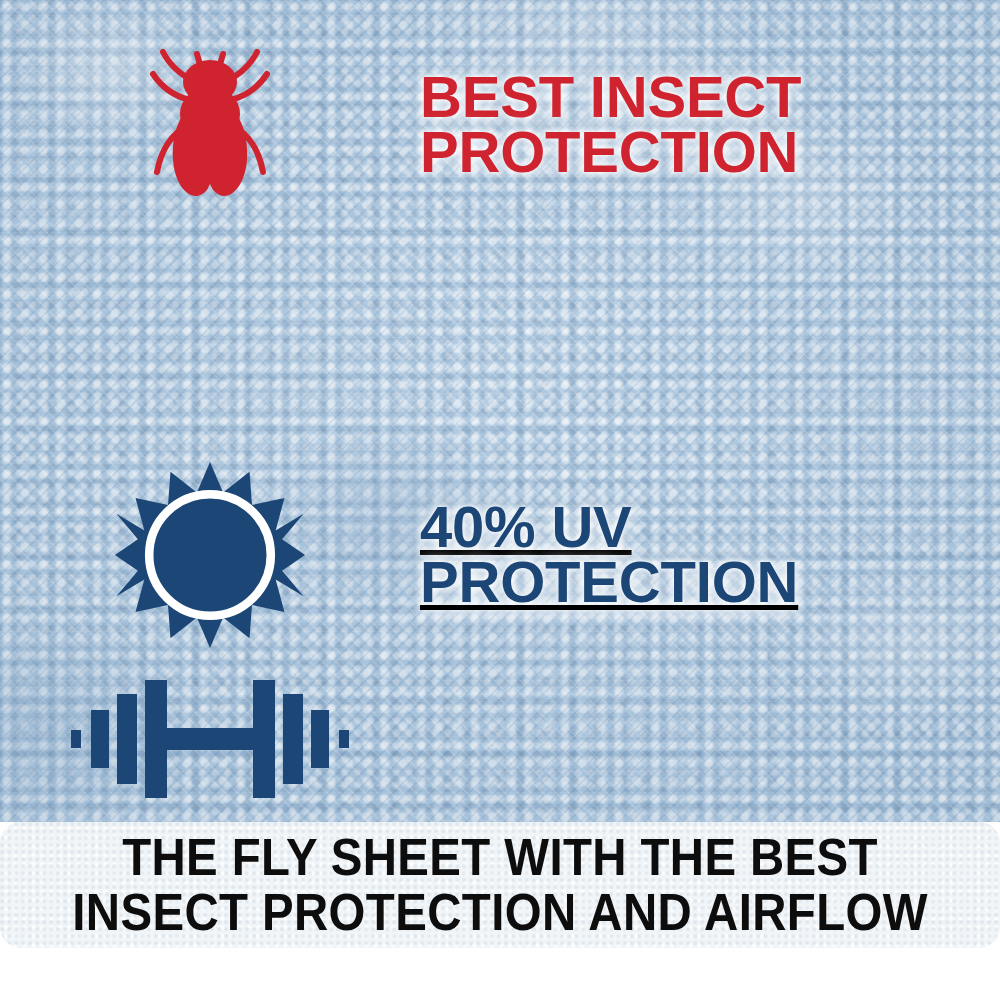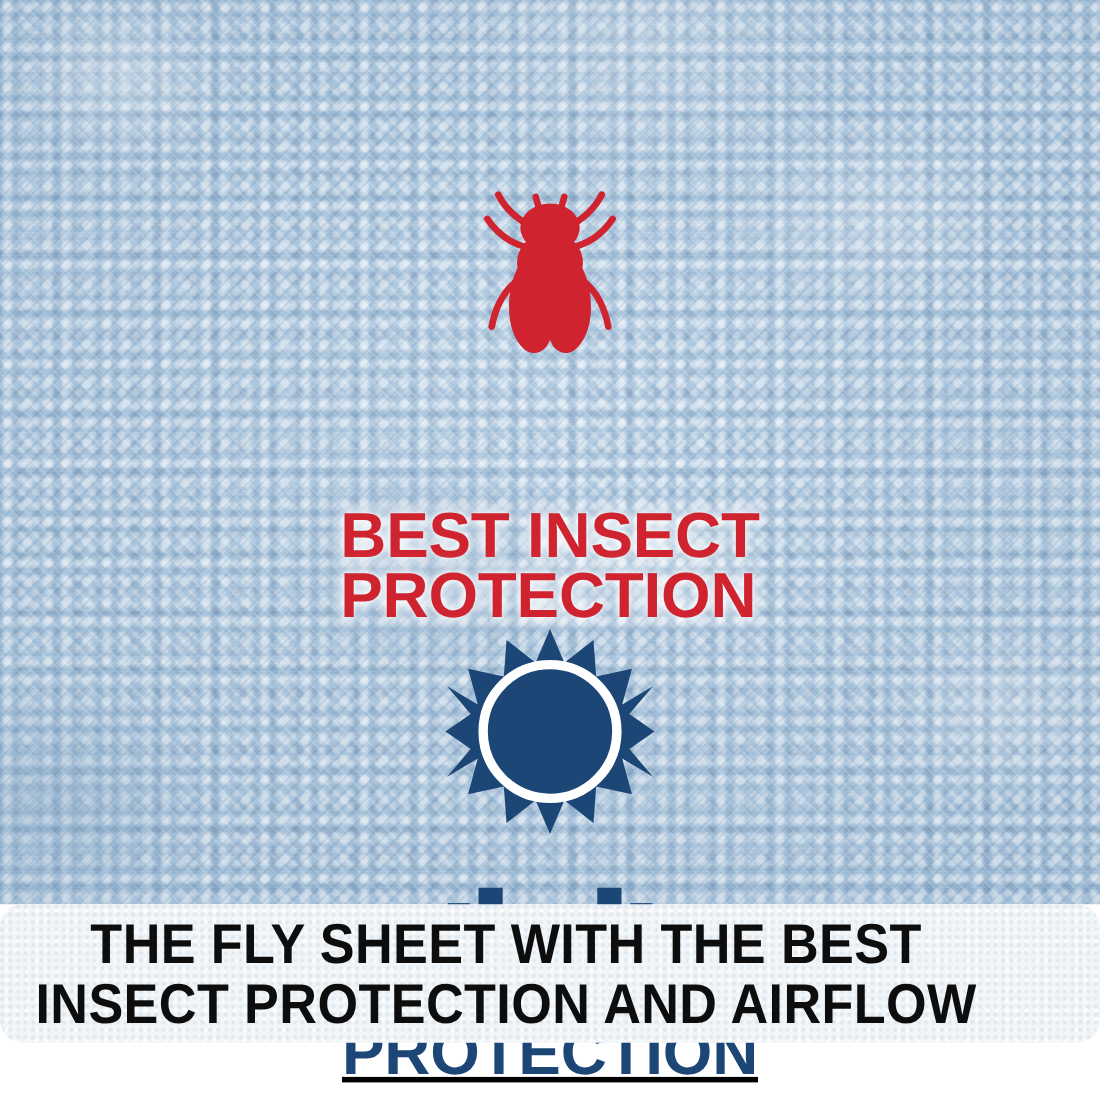--- a/index.html
+++ b/index.html
@@ -61,21 +61,20 @@
     background: radial-gradient(ellipse 120% 110% at 50% 45%, rgba(255,255,255,0.10), rgba(60,100,140,0.16) 100%);
   }
 
   
   .row {
     position: absolute;
     display: flex;
     align-items: center;
     left: 0;
     width: 1000px;
-    flex-direction: column;
   }
   .icon-slot {
     width: 420px;
     display: flex;
     align-items: center;
     justify-content: center;
     flex: 0 0 420px;
   }
   .label {
     flex: 1 1 auto;
@@ -102,20 +101,21 @@
   
   .caption-band {
     position: absolute;
     left: 0;
     top: 822px;
     width: 1000px;
     height: 126px;
     background: #f1f5f8;
     display: flex;
     align-items: center;
+    justify-content: center;
     overflow: hidden;
     border-radius: 21px;
   }
   .caption-band .paper {
     position: absolute;
     inset: 0;
     background-image:
       radial-gradient(circle at 30% 30%, rgba(200,214,226,0.45) 0 1px, rgba(0,0,0,0) 3px),
       radial-gradient(circle at 70% 70%, rgba(255,255,255,0.9) 0 1px, rgba(0,0,0,0) 3px);
     background-size: 7px 7px, 9px 9px;

